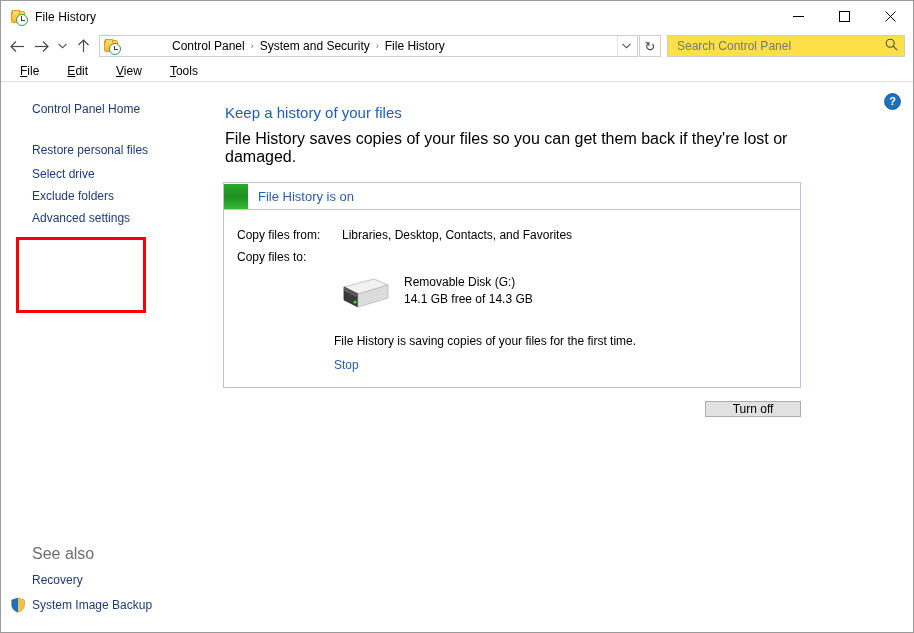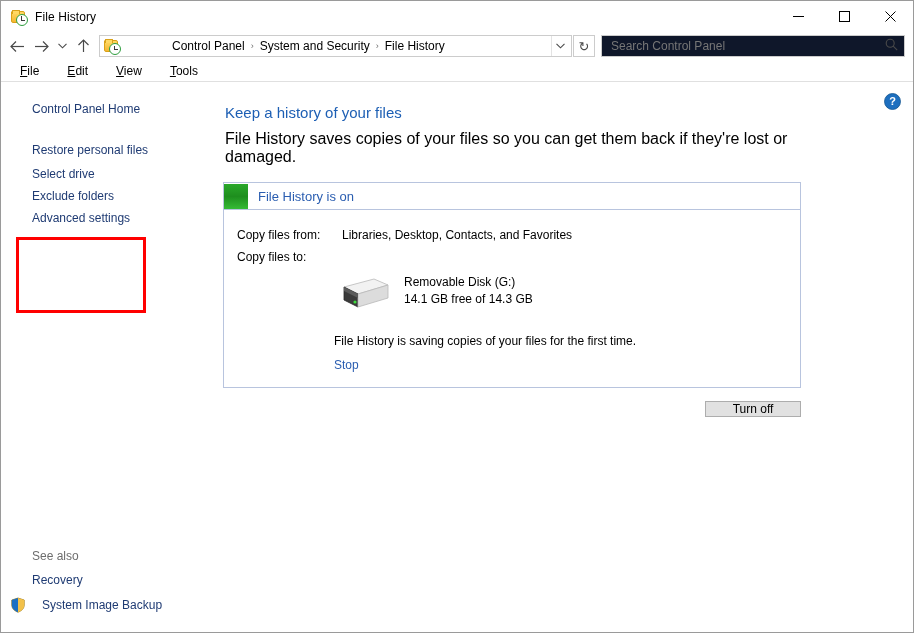--- a/index.html
+++ b/index.html
@@ -99,22 +99,22 @@
     width: 18px; height: 20px; display: flex; align-items: center; justify-content: center;
     font-size: 10px; color: #4a4a4a; border-left: 1px solid #e3e3e3;
   }
   #refresh {
     width: 22px; height: 22px; margin-left: 1px;
     border: 1px solid #cccccc; background: #ffffff;
     display: flex; align-items: center; justify-content: center;
     font-size: 13px; color: #4a4a4a;
   }
   #searchbox {
-    width: 304px; height: 22px; margin-left: 6px;
-    border: 1px solid #cccccc; background: #0f172a;
+    width: 238px; height: 22px; margin-left: 6px;
+    border: 1px solid #cccccc; background: #fde047;
     display: flex; align-items: center; padding: 0 4px 0 7px;
     flex: none;
   }
   #searchbox input {
     flex: 1 1 auto; border: none; outline: none; font-size: 12px;
     color: #6d6d6d; font-family: "Liberation Sans", sans-serif; background: transparent;
     min-width: 0;
   }
   #searchbox input::placeholder { color: #767676; }
   #search-icon { color: #4a4a4a; font-size: 13px; padding-right: 2px; }
@@ -154,25 +154,25 @@
   #redbox {
     position: absolute; left: 15px; top: 155px;
     width: 130px; height: 76px;
     border: 3px solid #ff0000;
     pointer-events: none;
   }
   #seealso {
     margin-top: auto; padding-bottom: 14px;
   }
   #seealso-title {
-    font-size: 12px; color: #6d6d6d; padding: 3px 0 5px 31px;
+    font-size: 16px; color: #6d6d6d; padding: 3px 0 5px 31px;
   }
   #seealso .side-link { padding-top: 5px; padding-bottom: 5px; }
   .side-link.with-icon {
-    display: flex; align-items: center; padding-left: 9px; gap: 16px;
+    display: flex; align-items: center; padding-left: 9px; gap: 6px;
   }
   .shield {
     width: 16px; height: 16px; flex: none; position: relative;
   }
 
   
   #content {
     flex: 1 1 auto; position: relative; padding: 22px 0 0 0; min-width: 0;
   }
   #help-btn {

